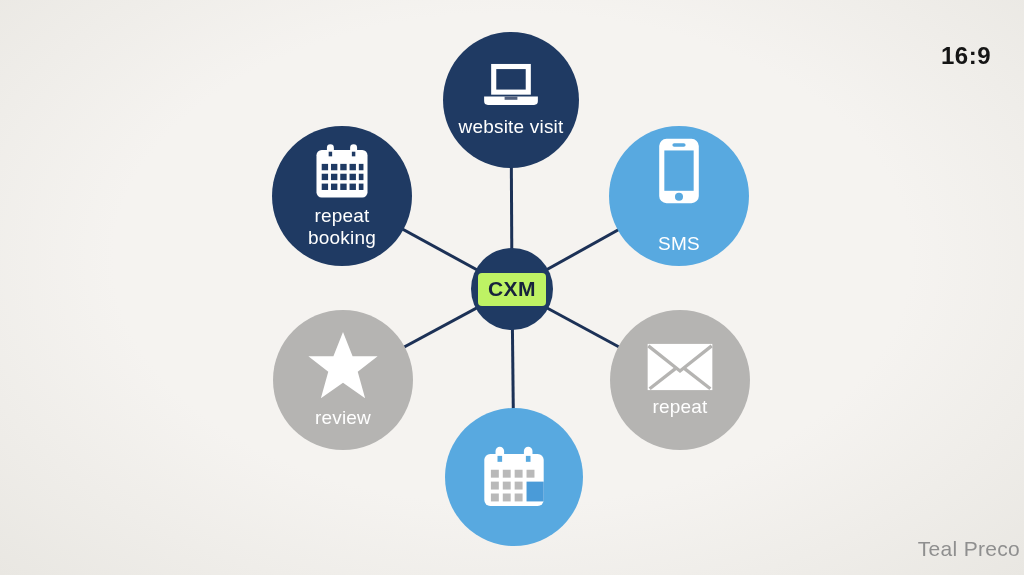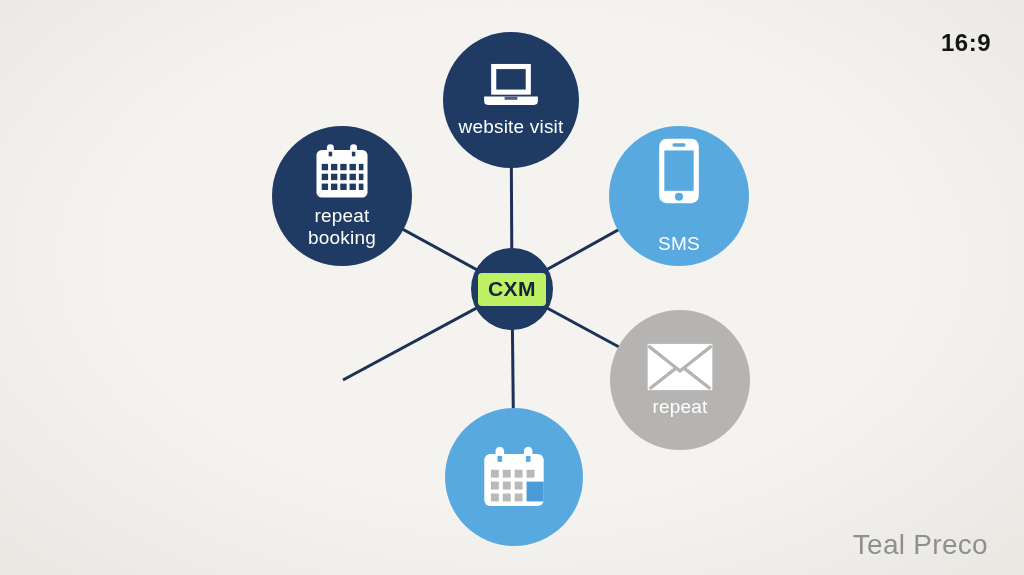--- a/index.html
+++ b/index.html
@@ -29,26 +29,26 @@
   .hub{
     position:absolute;z-index:3;left:471px;top:248px;width:82px;height:82px;
     border-radius:50%;background:#1f3a63;
     display:flex;align-items:center;justify-content:center;
   }
   .hub-badge{
     background:#bef264;border-radius:4px;padding:4px 10px 5px 10px;
     font-size:21px;font-weight:bold;color:#17223c;letter-spacing:.5px;
   }
   .aspect-label{
-    position:absolute;top:29px;right:33px;z-index:4;
+    position:absolute;top:42px;right:33px;z-index:4;
     font-size:24px;font-weight:600;color:#151515;letter-spacing:.5px;
   }
   .watermark{
-    position:absolute;bottom:14px;right:36px;z-index:4;
-    font-size:28px;color:#8f8f8f;letter-spacing:.3px;
+    position:absolute;bottom:14px;right:4px;z-index:4;
+    font-size:21px;color:#8f8f8f;letter-spacing:.3px;
   }
   .icon{display:block;}
 </style>
 </head>
 <body>
 
 <div class="stage">
 
   <svg class="wires" width="1024" height="575">
     <line x1="512" y1="289" x2="511" y2="100" stroke="#1c3156" stroke-width="3"></line>
@@ -97,20 +97,26 @@
   <div class="node blue node-sms">
     <svg class="icon" width="44" height="66" viewBox="0 0 60 90">
       <rect x="3" y="1" width="54" height="88" rx="10" fill="#ffffff"></rect>
       <rect x="21" y="7" width="18" height="5" rx="2.5" fill="#58a9e0"></rect>
       <rect x="10" y="17" width="40" height="55" fill="#58a9e0"></rect>
       <circle cx="30" cy="80" r="5.5" fill="#58a9e0"></circle>
     </svg>
     <div class="label">SMS</div>
   </div>
 
+  <div class="node gray node-review">
+    <svg class="icon" width="74" height="70" viewBox="0 0 100 95">
+      <polygon points="50,0 63,33 97,33 70,54 80,90 50,69 20,90 30,54 3,33 37,33" fill="#ffffff"></polygon>
+    </svg>
+    <div class="label">review</div>
+  </div>
 
   <div class="node gray node-email">
     <svg class="icon" width="66" height="48" viewBox="0 0 100 72">
       <rect x="1" y="1" width="98" height="70" fill="#ffffff"></rect>
       <polyline points="2,4 50,42 98,4" fill="none" stroke="#b5b4b2" stroke-width="5"></polyline>
       <line x1="4" y1="69" x2="45" y2="37" stroke="#b5b4b2" stroke-width="5"></line>
       <line x1="96" y1="69" x2="55" y2="37" stroke="#b5b4b2" stroke-width="5"></line>
     </svg>
     <div class="label">repeat</div>
   </div>

